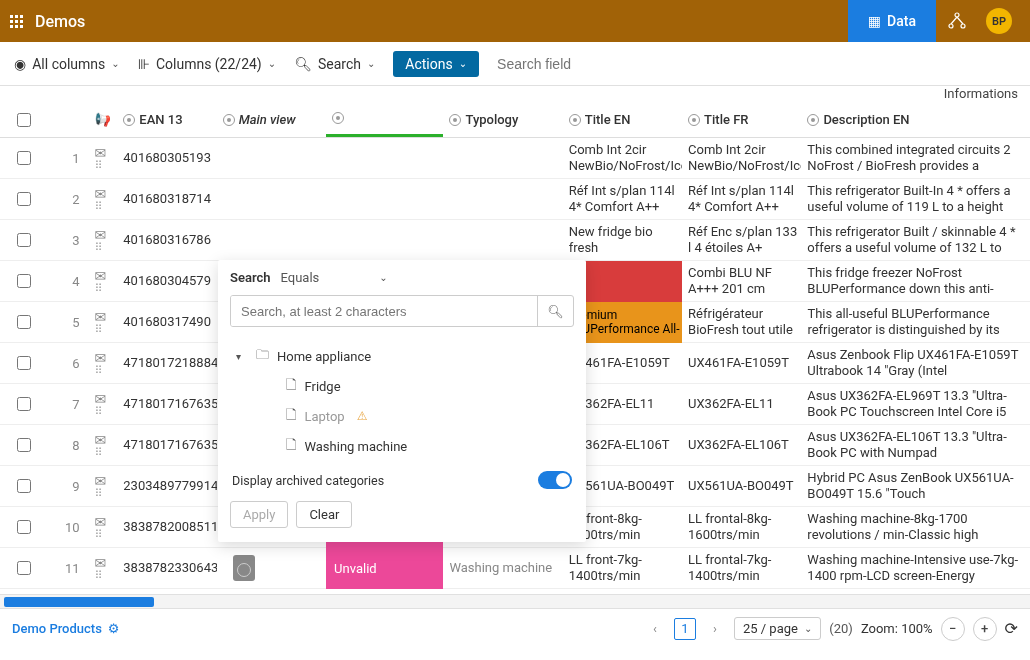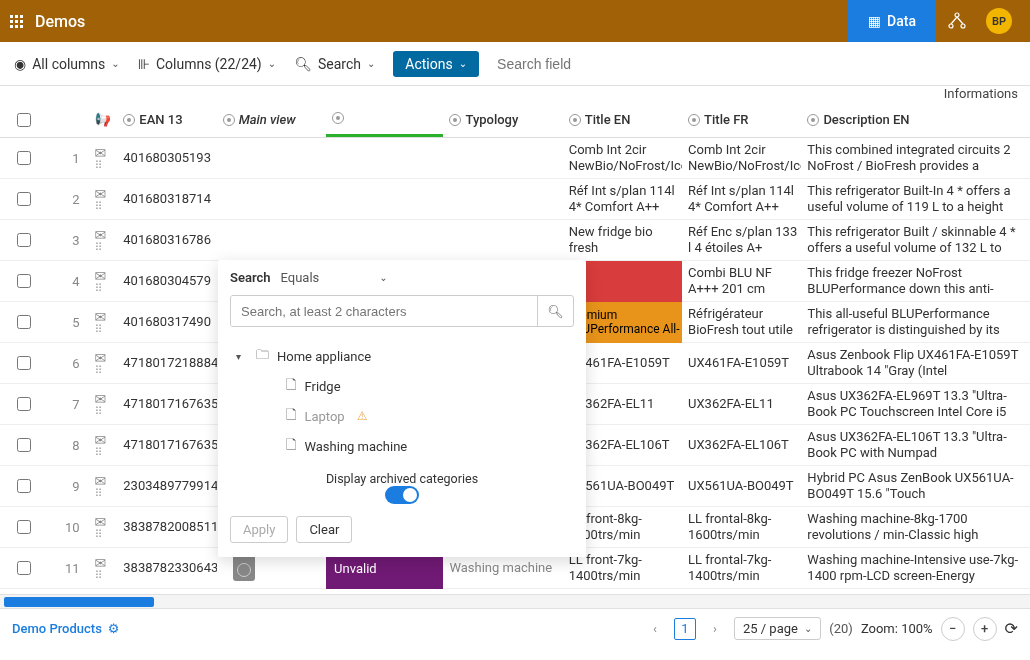--- a/index.html
+++ b/index.html
@@ -42,21 +42,21 @@
 .rows { overflow: hidden; }
 .row { display: flex; height: 41px; border-bottom: 1px solid #eee; align-items: center; font-size: 13px; }
 .row .col-idx, .row .col-env { color: #888; }
 .row .col-chk input { margin: 0; }
 .row .env-i { font-size: 14px; color: #888; }
 .row .dash-i { display:block; color:#aaa; font-size:11px; margin-top:-2px; }
 .cell { padding-left: 6px; padding-right: 4px; overflow: hidden; white-space: normal; line-height: 1.25; }
 .cell.two-line { display:-webkit-box; -webkit-line-clamp:2; -webkit-box-orient:vertical; }
 .comp-badge { height: 41px; display:flex; align-items:center; padding-left: 8px; color:#fff; font-size:13px; }
 .comp-valid { background: #45b648; }
-.comp-unvalid { background: #701a75; }
+.comp-unvalid { background: #ec4899; }
 .typ-cell { color: #888; position: relative; }
 .warn-tri { color: #e8a33d; font-size: 12px; position: absolute; right: 6px; bottom: 2px; }
 .ten-red { background: #d83c3c; height: 41px; }
 .ten-orange { background: #e8941b; height: 41px; color:#000; padding-left:6px; display:flex; flex-direction:column; justify-content:center; font-size:12px; line-height:1.2; }
 .thumb { width: 28px; height: 20px; background: #ccc; margin-left: 10px; border-radius: 2px; }
 .thumb.laptop { background: linear-gradient(#2a4d8f,#1a2d5f); }
 .thumb.laptop2 { background: linear-gradient(#4d6da8,#2a4a8a); }
 .thumb.black { background: #111; }
 .thumb.washer { background: #eee; border: 1px solid #aaa; border-radius:3px; position:relative; width:22px; height:26px; }
 .thumb.washer::after { content:''; position:absolute; width:12px; height:12px; border:1px solid #888; border-radius:50%; top:8px; left:4px; }
@@ -71,21 +71,21 @@
 .popover .searchbox input { flex:1; border:none; outline:none; padding:0 10px; font-size:13px; color:#888; }
 .popover .searchbox .sbtn { width:36px; border-left:1px solid #ccc; display:flex; align-items:center; justify-content:center; color:#666; cursor:pointer; }
 .popover .tree { padding: 4px 0 10px; }
 .popover .tree-row { display:flex; align-items:center; gap:8px; height:30px; padding-left: 6px; cursor:pointer; }
 .popover .tree-row.child { padding-left: 56px; }
 .popover .tree-row .fold { font-size:10px; color:#555; width:12px; }
 .popover .tree-row .folder { color:#555; }
 .popover .tree-row .file { color:#555; }
 .popover .tree-row.disabled { color:#999; }
 .popover .tree-row .twarn { color:#e8a33d; font-size:12px; margin-left:4px; }
-.popover .archive-row { display:flex; align-items:center; justify-content:space-between; font-size:12.5px; color:#333; margin-bottom:12px; padding: 0 2px; flex-direction: column; }
+.popover .archive-row { display:flex; align-items:center; justify-content:space-between; font-size:12.5px; color:#333; margin-bottom:12px; padding: 0 2px; }
 .popover .toggle { width:34px; height:18px; background:#1b7de0; border-radius:9px; position:relative; cursor:pointer; }
 .popover .toggle::after { content:''; position:absolute; width:14px; height:14px; background:#fff; border-radius:50%; right:2px; top:2px; }
 .popover .btns { display:flex; gap:8px; }
 .popover .btn { border:1px solid #ccc; border-radius:3px; padding: 5px 12px; font-size:13px; cursor:pointer; background:#fff; }
 .popover .btn.disabled { color:#aaa; cursor:default; }
 
 .hscroll { height: 14px; background:#f4f4f4; border-top:1px solid #e0e0e0; position:relative; }
 .hscroll .thumb-bar { position:absolute; left:4px; top:2px; height:10px; width:150px; background:#1b7de0; border-radius:2px; }
 
 .footer { height: 40px; border-top: 1px solid #e0e0e0; display:flex; align-items:center; padding: 0 12px; gap:8px; font-size:13px; }

